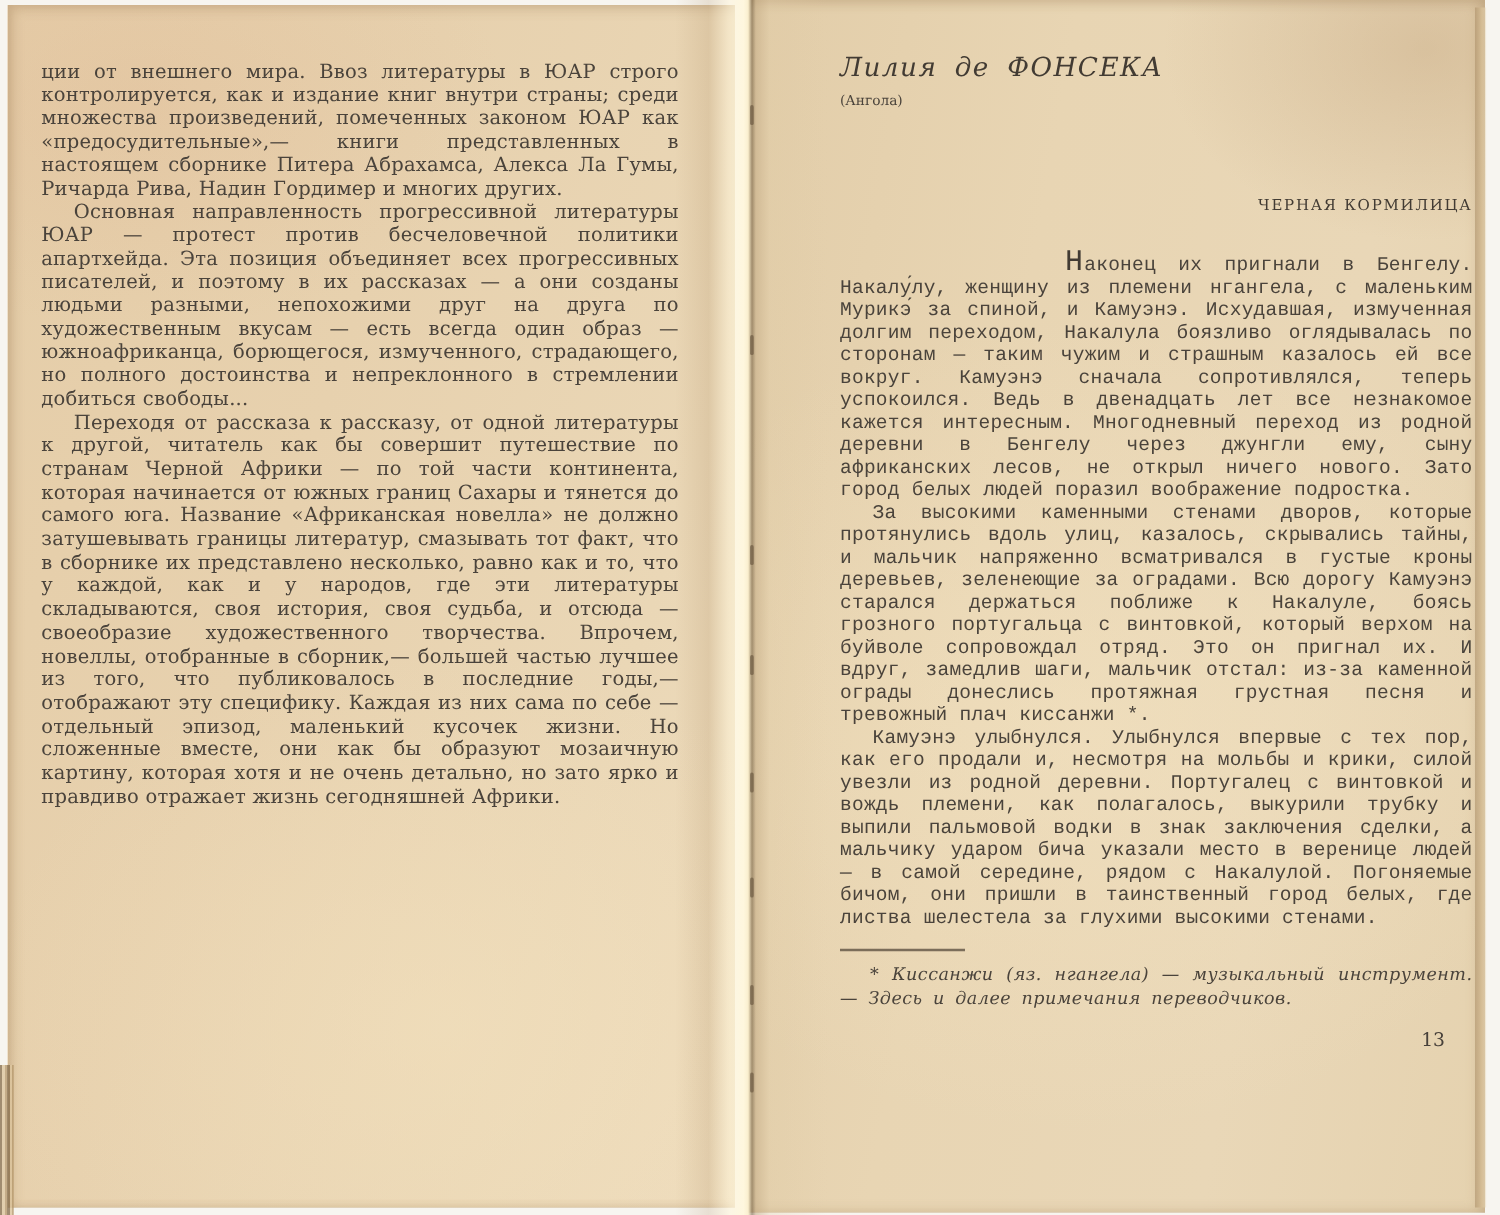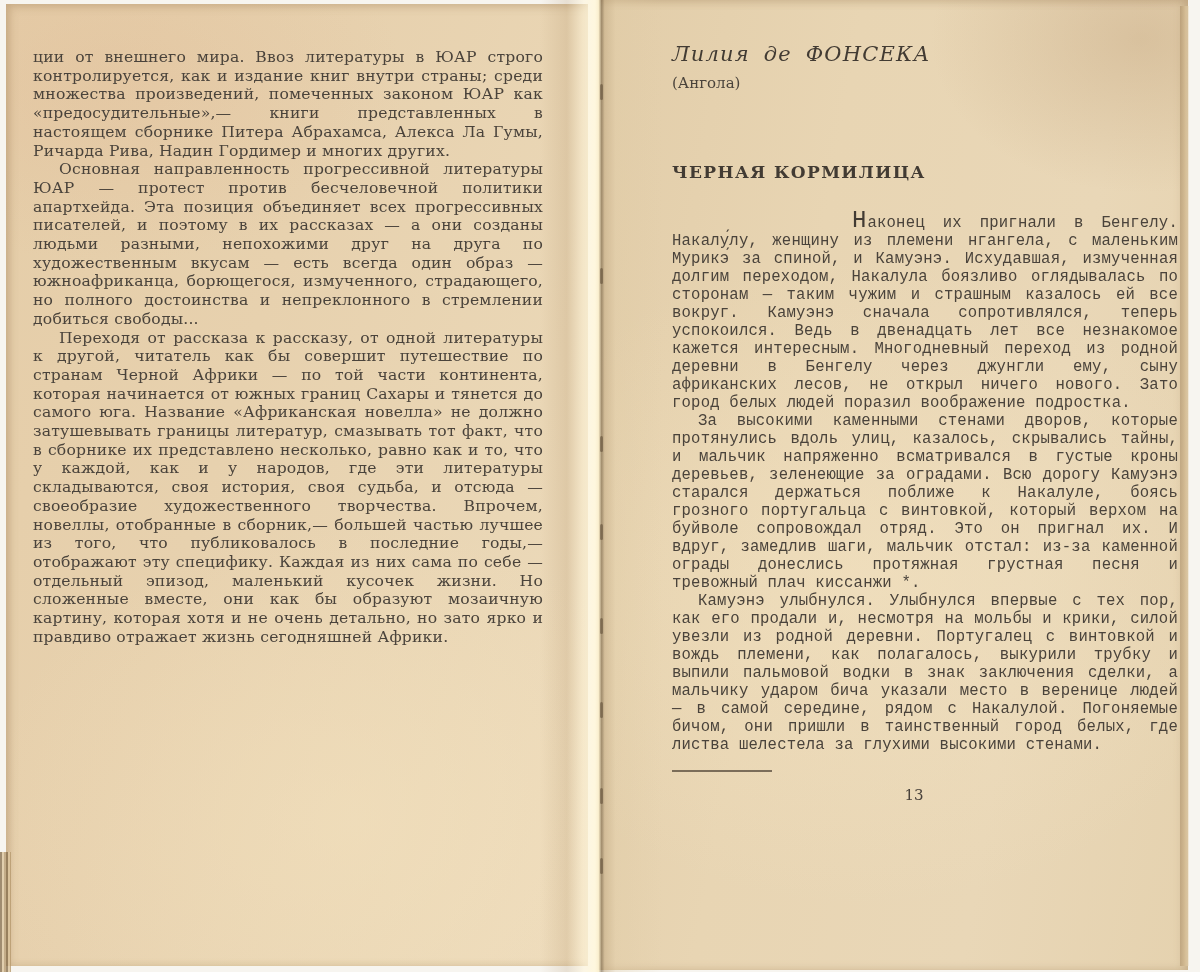--- a/index.html
+++ b/index.html
@@ -68,23 +68,23 @@
     font-size:15.5px;color:#453e36;letter-spacing:.5px;
   }
 
   .right-content{
     position:absolute;left:74px;top:42px;width:506px;color:#4a433b;
   }
   .author{
     font-style:italic;font-size:21px;letter-spacing:1.2px;
     word-spacing:6px;color:#423b33;
   }
-  .country{margin-top:8px;font-size:15px;color:#4a433b;}
+  .country{margin-top:8px;font-size:11px;color:#4a433b;}
   .story-title{
-    margin:70px 0 0 0;text-align:left;font-size:17px;font-weight:bold;
+    margin:70px 0 0 0;text-align:right;font-size:12px;font-weight:normal;
     letter-spacing:1.4px;color:#423b33;
   }
   .story{
     margin-top:32px;font-size:15.6px;line-height:18px;letter-spacing:.2px;
     text-align:justify;
     font-family:Liberation Mono, monospace;
   }
   .story p{margin:0;}
   .story p.indent{text-indent:26px;}
   .first-par{text-indent:180px;}
@@ -93,21 +93,21 @@
   }
   .footnote-rule{
     margin-top:16px;width:100px;height:2px;background:#55493b;opacity:.75;
   }
   .footnote{
     margin:10px 0 0 0;font-style:italic;font-size:14px;line-height:19px;
     text-align:justify;text-indent:24px;word-spacing:3.5px;letter-spacing:.4px;
     color:#4a433b;
   }
   .page-number{
-    margin-top:14px;text-align:center;padding-right:22px;
+    margin-top:14px;text-align:right;padding-right:22px;
     font-size:15px;color:#48413a;
   }
 </style>
 </head>
 <body>
 
 <div class="canvas">
 
   <div class="page page-left">
     <div class="left-text">
@@ -121,20 +121,21 @@
     <div class="right-content">
       <div class="author">Лилия де ФОНСЕКА</div>
       <div class="country">(Ангола)</div>
       <h1 class="story-title">ЧЕРНАЯ КОРМИЛИЦА</h1>
       <div class="story">
         <p class="first-par"><span class="dropcap">Н</span><span>аконец их пригнали в Бенгелу. Накалу́лу, женщину из племени нгангела, с маленьким Мурикэ́ за спиной, и Камуэнэ. Исхудавшая, измученная долгим переходом, Накалула боязливо оглядывалась по сторонам — таким чужим и страшным казалось ей все вокруг. Камуэнэ сначала сопротивлялся, теперь успокоился. Ведь в двенадцать лет все незнакомое кажется интересным. Многодневный переход из родной деревни в Бенгелу через джунгли ему, сыну африканских лесов, не открыл ничего нового. Зато город белых людей поразил воображение подростка.</span></p>
         <p class="indent">За высокими каменными стенами дворов, которые протянулись вдоль улиц, казалось, скрывались тайны, и мальчик напряженно всматривался в густые кроны деревьев, зеленеющие за оградами. Всю дорогу Камуэнэ старался держаться поближе к Накалуле, боясь грозного португальца с винтовкой, который верхом на буйволе сопровождал отряд. Это он пригнал их. И вдруг, замедлив шаги, мальчик отстал: из-за каменной ограды донеслись протяжная грустная песня и тревожный плач киссанжи *.</p>
         <p class="indent">Камуэнэ улыбнулся. Улыбнулся впервые с тех пор, как его продали и, несмотря на мольбы и крики, силой увезли из родной деревни. Португалец с винтовкой и вождь племени, как полагалось, выкурили трубку и выпили пальмовой водки в знак заключения сделки, а мальчику ударом бича указали место в веренице людей — в самой середине, рядом с Накалулой. Погоняемые бичом, они пришли в таинственный город белых, где листва шелестела за глухими высокими стенами.</p>
       </div>
       <div class="footnote-rule"></div>
+      <p class="footnote">* Киссанжи (яз. нгангела) — музыкальный инструмент.— Здесь и далее примечания переводчиков.</p>
       <div class="page-number">13</div>
     </div>
   </div>
 
   <div class="gutter"></div>
   <div class="stitch" style="top:84px"></div>
   <div class="stitch" style="top:268px"></div>
   <div class="stitch" style="top:436px"></div>
   <div class="stitch" style="top:524px"></div>
   <div class="stitch" style="top:618px"></div>

